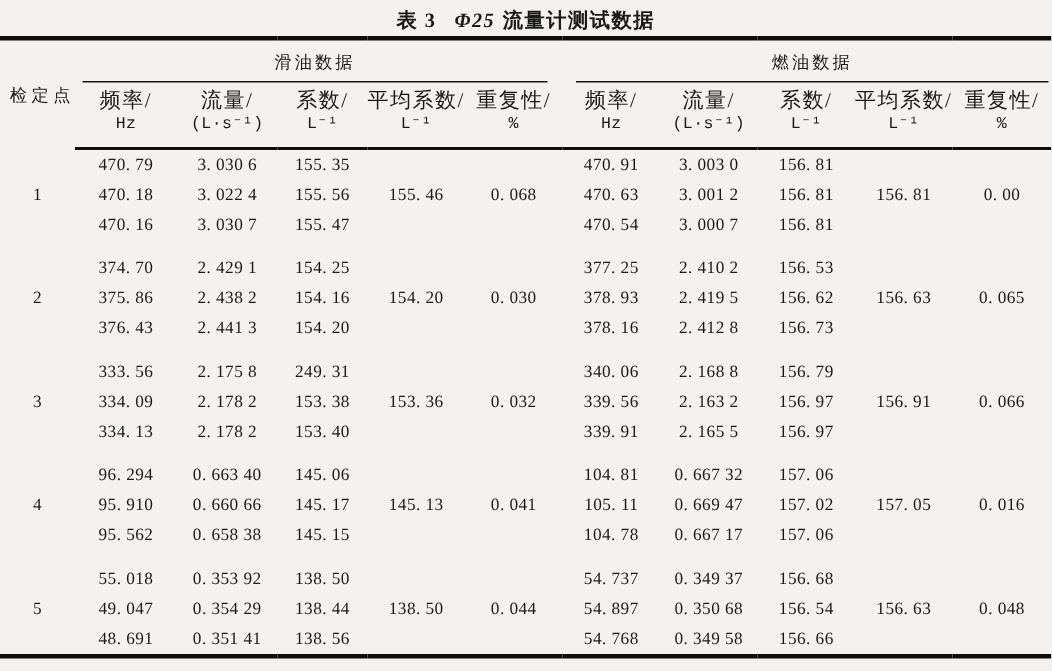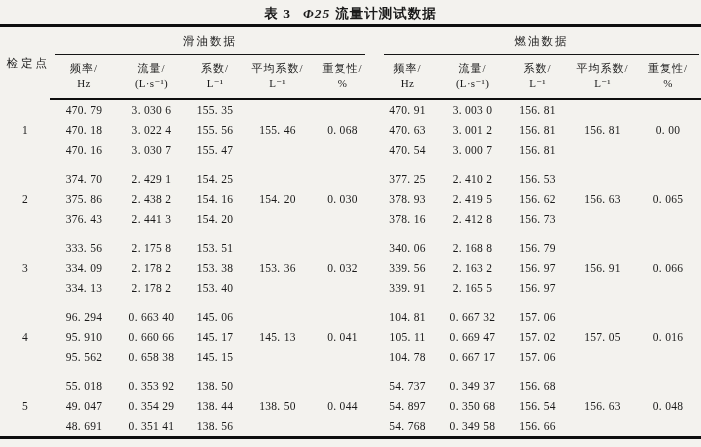--- a/index.html
+++ b/index.html
@@ -32,22 +32,22 @@
   th, td { font-weight: 400; text-align: center; vertical-align: middle; padding: 0; }
   th.cpt { font-size: 11.5px; letter-spacing: 3px; text-align: right; }
   .gu {
     font-size: 11.5px; letter-spacing: 2px;
     padding: 7px 0 5px;
     border-bottom: 1.5px solid #151515;
     margin: 0 10px 0 5px;
   }
   .grpr .gu { margin: 0 2px 0 9px; }
   tr.subrow th { border-bottom: 2.5px solid #0e0e0e; padding: 5px 0 7px; }
-  .h1 { font-size: 11px; letter-spacing: 1px; line-height: 16px; }
-  .h2 { font-size: 11px; line-height: 15px; letter-spacing: 0.3px; }
+  .h1 { font-size: 14px; letter-spacing: 1px; line-height: 16px; }
+  .h2 { font-size: 11px; line-height: 15px; letter-spacing: 0.3px; font-family: Liberation Mono, monospace; }
   tbody td { font-size: 11.5px; line-height: 14px; padding: 3px 0; letter-spacing: 0.3px; }
   tr.gf td { padding-top: 12px; }
 </style>
 </head>
 <body>
 
 <div class="page">
   <div class="title">
     <span>表 3</span><span class="model">Φ25</span><span>流量计测试数据</span>
   </div>
@@ -178,21 +178,21 @@
         <td>154. 20</td>
         <td>378. 16</td>
         <td>2. 412 8</td>
         <td>156. 73</td>
       </tr>
 
       <tr class="gf">
         <td rowspan="3">3</td>
         <td>333. 56</td>
         <td>2. 175 8</td>
-        <td>153. 51</td>
+        <td>249. 31</td>
         <td rowspan="3">153. 36</td>
         <td rowspan="3">0. 032</td>
         <td>340. 06</td>
         <td>2. 168 8</td>
         <td>156. 79</td>
         <td rowspan="3">156. 91</td>
         <td rowspan="3">0. 066</td>
       </tr>
       <tr>
         <td>334. 09</td>

